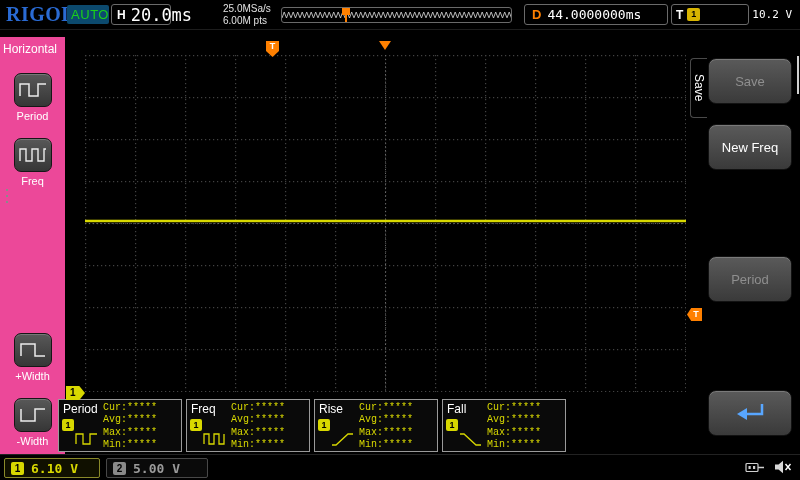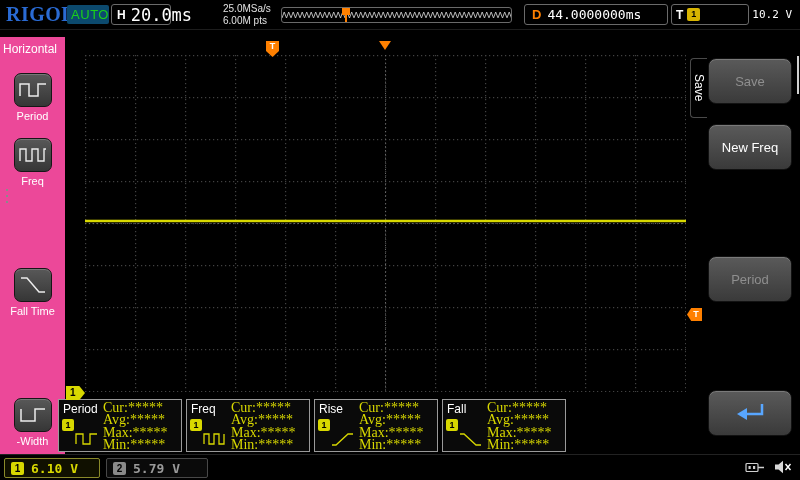--- a/index.html
+++ b/index.html
@@ -40,21 +40,21 @@
   .delay-tri { position:absolute; left:379px; top:41px; width:0; height:0; border-left:6px solid transparent; border-right:6px solid transparent; border-top:9px solid #ff8000; z-index:5; }
   .trig-level { position:absolute; left:687px; top:308px; width:15px; height:13px; background:#ff8000; clip-path:polygon(0 50%,28% 0,100% 0,100% 100%,28% 100%); color:#fff; font-size:9px; font-weight:bold; text-align:center; line-height:13px; padding-left:3px; z-index:5; cursor:grab; }
   .ch-ground { position:absolute; left:66px; top:386px; width:19px; height:14px; background:#d8d800; clip-path:polygon(0 0,70% 0,100% 50%,70% 100%,0 100%); color:#000; font-size:10px; font-weight:bold; line-height:14px; padding-left:4px; z-index:5; cursor:grab; }
 
   
   .meas-row { position:absolute; left:58px; top:399px; display:flex; gap:4px; z-index:4; }
   .meas-box { position:relative; width:124px; height:53px; background:#0a0a0a; border:1px solid #9a9a9a; }
   .mb-name { position:absolute; left:4px; top:2px; font-size:12px; color:#fff; }
   .mb-ch { position:absolute; left:3px; top:19px; width:12px; height:12px; background:#d8d800; color:#000; border-radius:2px; font-size:9px; font-weight:bold; text-align:center; line-height:12px; }
   .mb-icon { position:absolute; left:16px; top:30px; }
-  .mb-vals { position:absolute; left:44px; top:2px; font-family:Liberation Serif, serif; font-size:14px; line-height:12.4px; color:#d8d800; white-space:nowrap; }
+  .mb-vals { position:absolute; left:44px; top:2px; font-family:Liberation Mono, monospace; font-size:10px; line-height:12.4px; color:#d8d800; white-space:nowrap; }
 
   
   .right-menu { position:absolute; left:688px; top:30px; width:112px; height:424px; background:#000; }
   .rm-tab { position:absolute; left:2px; top:28px; width:17px; height:60px; border:1px solid #4a4a4a; border-right:none; border-radius:4px 0 0 4px; color:#fff; font-size:12px; writing-mode:vertical-rl; text-align:center; line-height:16px; }
   .rm-btn { position:absolute; left:20px; width:84px; height:46px; background:linear-gradient(#5a5a5a,#3a3a3a); border:1px solid #121212; border-radius:8px; box-shadow:inset 0 1px 0 #7a7a7a; color:#fff; font-size:13px; display:flex; align-items:center; justify-content:center; cursor:pointer; }
   .rm-btn.disabled { color:#8f8f8f; }
   .rm-scrollbar { position:absolute; left:109px; top:26px; width:2px; height:38px; background:#d0d0d0; }
 
   
   .bottom-bar { position:absolute; left:0; top:454px; width:800px; height:26px; background:#000; border-top:1px solid #222; }
@@ -134,29 +134,29 @@
       <div class="lm-label">Freq</div>
     </div>
 
     <div class="scroll-dots">
         <i></i>
         <i></i>
         <i></i>
       </div>
 
 
-    <div class="lm-item" style="top:231px">
+
+    <div class="lm-item" style="top:296px">
       <div class="lm-icon">
         <svg width="30" height="22" viewBox="0 0 30 22">
-            <path d="M3 4 H9 L21 18 H27" fill="none" stroke="#ececec" stroke-width="1.5"></path>
-          </svg>
-      </div>
-      <div class="lm-label">Fall Time</div>
-    </div>
-
+            <path d="M3 17 V5 H17 V17 H27" fill="none" stroke="#ececec" stroke-width="1.5"></path>
+          </svg>
+      </div>
+      <div class="lm-label">+Width</div>
+    </div>
 
     <div class="lm-item" style="top:361px">
       <div class="lm-icon">
         <svg width="30" height="22" viewBox="0 0 30 22">
             <path d="M3 5 V17 H17 V5 H27" fill="none" stroke="#ececec" stroke-width="1.5"></path>
           </svg>
       </div>
       <div class="lm-label">-Width</div>
     </div>
   </div>
@@ -274,21 +274,21 @@
     <div class="rm-scrollbar"></div>
   </div>
 
   <div class="bottom-bar">
     <div class="ch-box ch1">
       <span class="ch-badge">1</span>
       <span class="ch-scale">6.10 V</span>
     </div>
     <div class="ch-box ch2">
       <span class="ch-badge">2</span>
-      <span class="ch-scale">5.79 V</span>
+      <span class="ch-scale">5.00 V</span>
     </div>
 
     <div class="bb-icons">
       <span>
         <svg width="20" height="13" viewBox="0 0 20 13">
           <rect x="1" y="2.5" width="12" height="8" rx="1" fill="none" stroke="#cfcfcf" stroke-width="1.2"></rect>
           <rect x="3.5" y="5" width="2.2" height="3" fill="#cfcfcf"></rect>
           <rect x="8" y="5" width="2.2" height="3" fill="#cfcfcf"></rect>
           <line x1="13" y1="6.5" x2="19" y2="6.5" stroke="#cfcfcf" stroke-width="1.5"></line>
         </svg>

